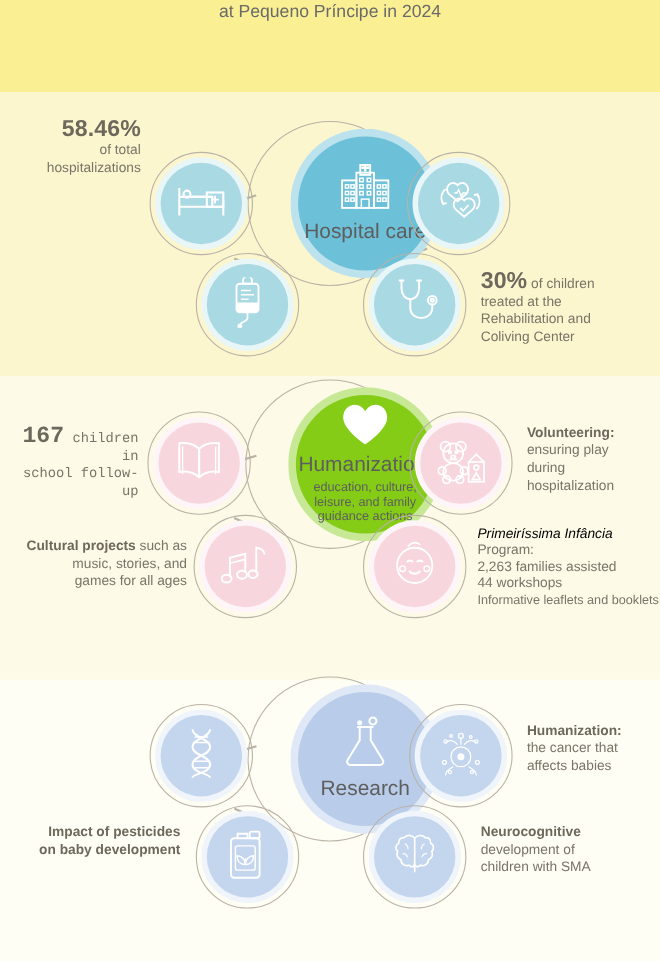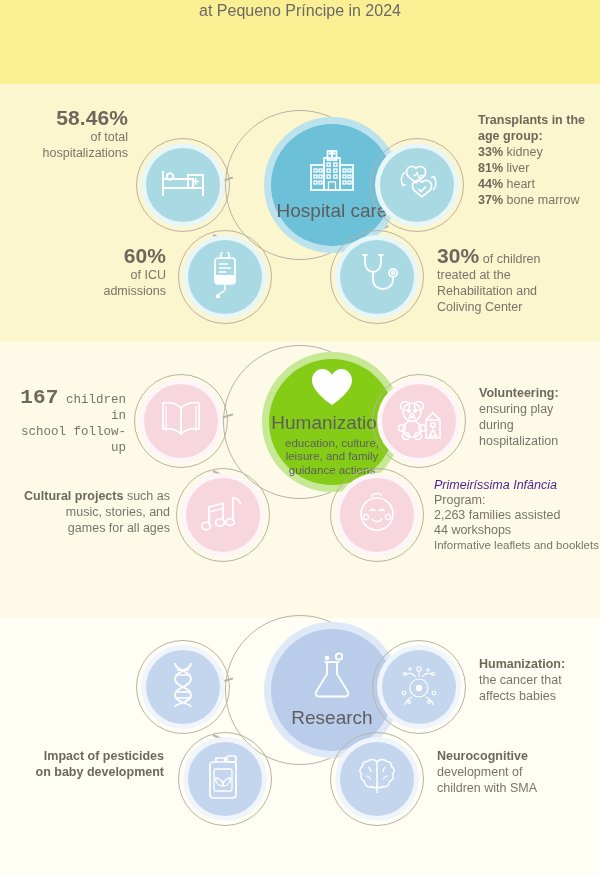--- a/index.html
+++ b/index.html
@@ -55,21 +55,21 @@
   .hub-title{font-size:19px;color:#5E5E5E;line-height:22px;font-weight:400;}
   .hub-sub{font-size:11.5px;color:#5E5E5E;line-height:13.5px;margin-top:3px;font-weight:400;}
   .hub-ico{margin-bottom:3px;}
 
   
   .txt{position:absolute;font-size:12.5px;line-height:16px;color:#7A7468;}
   .txt.r{text-align:right;}
   .txt.l{text-align:left;}
   .big{font-size:21px;font-weight:bold;color:#6E685C;letter-spacing:.1px;}
   .b{font-weight:bold;color:#6E685C;}
-  .it{font-style:italic;color:#4c1d95;}
+  .it{font-style:italic;color:#000000;}
   .nowrap{white-space:nowrap;}
 </style>
 </head>
 <body>
 
 <div class="page">
 
   <div class="header">
     <div class="subtitle">at Pequeno Príncipe in 2024</div>
   </div>
@@ -142,49 +142,33 @@
           <path d="M19 13.5l2.4 0 1.6-3 2.2 6 1.8-3h2.6" stroke-width="1.3"></path>
           <path d="M36 20c-2.3-2.4-6-2.2-8 .3-2-2.5-5.7-2.7-8-.3-2.4 2.5-2 6.3.4 8.6L28 35l7.6-6.4c2.4-2.3 2.8-6.1.4-8.6z"></path>
           <path d="M24.5 27l2.5 2.6 5-5.2" stroke-width="1.5"></path>
           <path d="M11 10c-4 3-5 9-2 13" stroke-width="1.5"></path>
           <path d="M7.5 20.5L9 23.5l3-1"></path>
           <path d="M39 28c3.5-3 4-9 1-12.5" stroke-width="1.5"></path>
           <path d="M41.5 17.5L40 14.5l-3 1"></path>
         </svg>
       </span>
     </div>
-    <div class="txt l" style="left:478px;top:28px;width:118px;">
-      <span class="b">Transplants in the age group:</span><br>
-      <span class="b">33%</span>
-      <span>kidney</span><br>
-      <span class="b">81%</span>
-      <span>liver</span><br>
-      <span class="b">44%</span>
-      <span>heart</span><br>
-      <span class="b">37%</span>
-      <span>bone marrow</span>
-    </div>
 
     <div class="sat-ring" style="left:178px;top:146px;width:94px;height:94px;"></div>
     <div class="sat" style="left:183px;top:151px;width:84px;height:84px;background:#A9D9E3;">
       <span>
         <svg width="36" height="46" viewBox="0 0 36 46" fill="none" stroke="#fff" stroke-width="1.7">
           <path d="M14 3a4 4 0 018 0v3h-8z"></path>
           <rect x="8" y="6" width="20" height="26" rx="3"></rect>
           <path d="M12 12h9M12 16h12M12 20h7" stroke-width="1.4"></path>
           <path d="M8 23h20v6a3 3 0 01-3 3H11a3 3 0 01-3-3z" fill="#fff" stroke="none"></path>
           <path d="M18 32v5c0 4-7 3-7 7" stroke-width="1.5"></path>
           <circle cx="11" cy="44.5" r="1.4" fill="#fff"></circle>
         </svg>
       </span>
-    </div>
-    <div class="txt r" style="left:20px;top:164px;width:146px;">
-      <span class="big">60%</span><br>
-      <span>of ICU</span><br>
-      <span>admissions</span>
     </div>
 
     <div class="sat-ring" style="left:330px;top:146px;width:94px;height:94px;"></div>
     <div class="sat" style="left:335px;top:151px;width:84px;height:84px;background:#A9D9E3;">
       <span>
         <svg width="42" height="46" viewBox="0 0 42 46" fill="none" stroke="#fff" stroke-width="1.8">
           <path d="M9 3v7c0 6 3.5 10 8 10s8-4 8-10V3"></path>
           <path d="M6.5 3h5M22.5 3h5"></path>
           <path d="M17 20v8c0 6 5 9 10 9s10-3.5 10-9.5V24"></path>
           <circle cx="37" cy="21" r="4"></circle>

